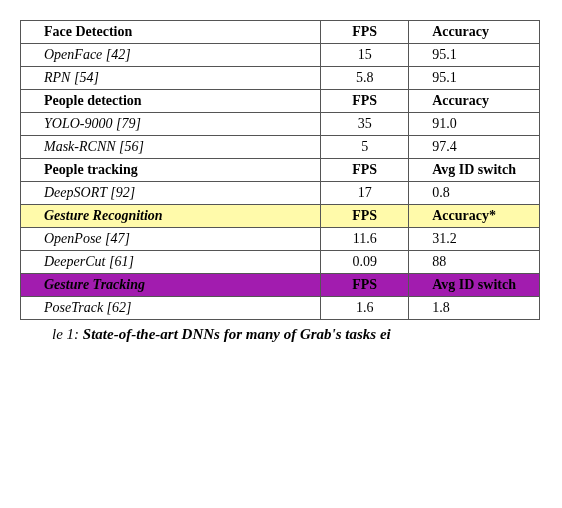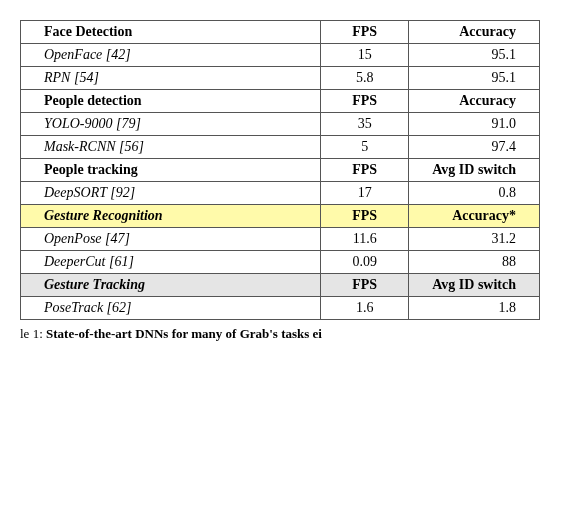--- a/index.html
+++ b/index.html
@@ -34,50 +34,52 @@
 
     tr td:first-child {
       width: 58%;
     }
     tr td:nth-child(2) {
       width: 17%;
       text-align: center;
     }
     tr td:nth-child(3) {
       width: 25%;
-      text-align: right;
+      text-align: left;
     }
 
     .italic-row td:first-child {
       font-style: italic;
     }
 
     .section-header td {
       font-weight: bold;
     }
 
     .yellow-row td {
       background-color: #fffaaa;
     }
     .yellow-row td:first-child {
       font-style: italic;
       font-weight: bold;
     }
 
     .pink-row td {
-      background-color: #e5e5e5;
+      background-color: #a21caf;
     }
     .pink-row td:first-child {
       font-style: italic;
       font-weight: bold;
     }
 
     .caption {
       margin-top: 6px;
-      font-size: 13px;
+      font-size: 15px;
+      font-style: italic;
+      margin-left: 32px;
     }
     .caption strong {
       font-weight: bold;
     }
   </style>
 </head>
 <body>
 
 <div class="table-wrapper">
   <table>

